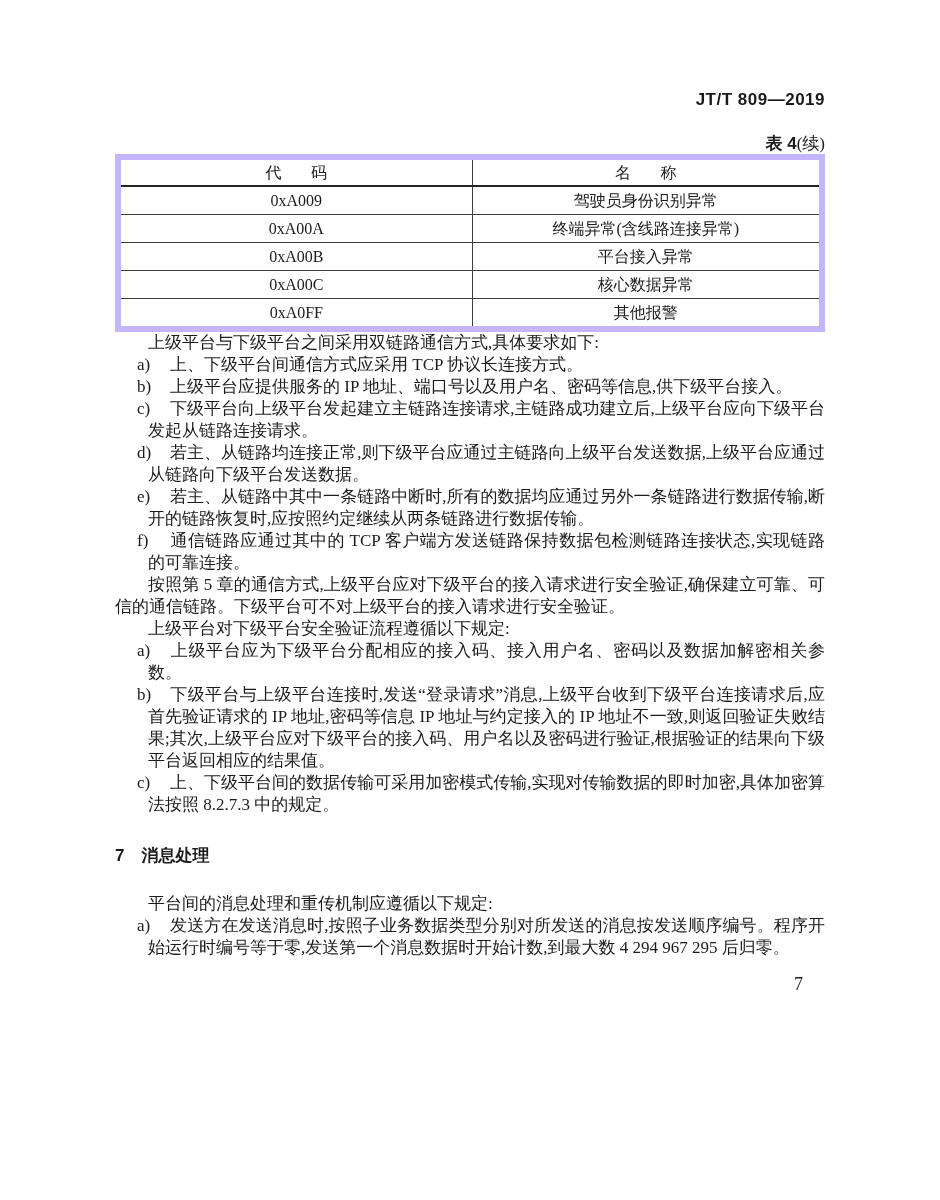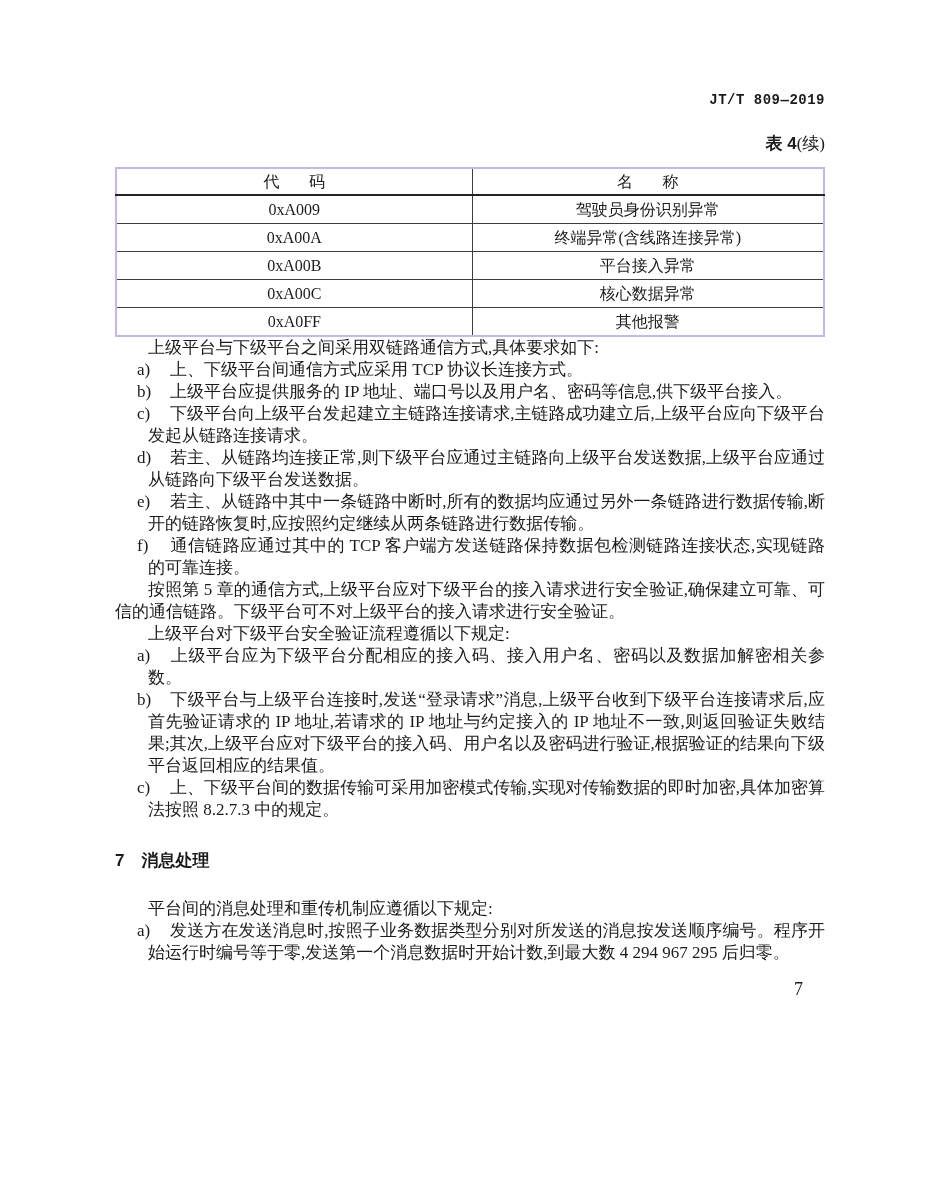--- a/index.html
+++ b/index.html
@@ -15,41 +15,40 @@
     font-family: "Liberation Serif", "DejaVu Serif", serif;
     font-size: 17px;
     line-height: 22px;
     -webkit-font-smoothing: antialiased;
   }
   .page {
     padding: 90px 115px 0 115px;
   }
   .doc-header {
     text-align: right;
-    font-family: Liberation Mono, monospace;
-    font-size: 14px;
+    font-family: Liberation Sans, sans-serif;
+    font-size: 17px;
     font-weight: bold;
     letter-spacing: 0.5px;
     line-height: 20px;
   }
   .table-title {
     margin-top: 24px;
     text-align: right;
     font-size: 17px;
     line-height: 20px;
   }
   .table-title .tt-bold {
     font-family: "Liberation Sans", "DejaVu Sans", sans-serif;
     font-weight: bold;
   }
   table.code-table {
     width: 100%;
     border-collapse: collapse;
-    margin-top: 13px;
-    border: 2px solid #c4b5fd;
+    border: 6px solid #c4b5fd;
     font-size: 16px;
   }
   table.code-table th,
   table.code-table td {
     border: 1px solid #3d3d3d;
     text-align: center;
     font-weight: normal;
     height: 25px;
     padding: 1px 6px;
     line-height: 20px;
@@ -162,21 +161,21 @@
     </div>
   </section>
 
   <section>
     <p class="para">按照第 5 章的通信方式,上级平台应对下级平台的接入请求进行安全验证,确保建立可靠、可信的通信链路。下级平台可不对上级平台的接入请求进行安全验证。</p>
     <p class="para">上级平台对下级平台安全验证流程遵循以下规定:</p>
     <div class="item">
       <span class="lbl">a)</span><span>上级平台应为下级平台分配相应的接入码、接入用户名、密码以及数据加解密相关参数。</span>
     </div>
     <div class="item">
-      <span class="lbl">b)</span><span>下级平台与上级平台连接时,发送“登录请求”消息,上级平台收到下级平台连接请求后,应首先验证请求的 IP 地址,若请求的 IP 地址与约定接入的 IP 地址不一致,则返回验证失败结果;其次,上级平台应对下级平台的接入码、用户名以及密码进行验证,根据验证的结果向下级平台返回相应的结果值。</span>
+      <span class="lbl">b)</span><span>下级平台与上级平台连接时,发送“登录请求”消息,上级平台收到下级平台连接请求后,应首先验证请求的 IP 地址,密码等信息 IP 地址与约定接入的 IP 地址不一致,则返回验证失败结果;其次,上级平台应对下级平台的接入码、用户名以及密码进行验证,根据验证的结果向下级平台返回相应的结果值。</span>
     </div>
     <div class="item">
       <span class="lbl">c)</span><span>上、下级平台间的数据传输可采用加密模式传输,实现对传输数据的即时加密,具体加密算法按照 8.2.7.3 中的规定。</span>
     </div>
   </section>
 
   <section>
     <h2 class="sec-h">
       <span class="sec-num">7</span><span>消息处理</span>
     </h2>

